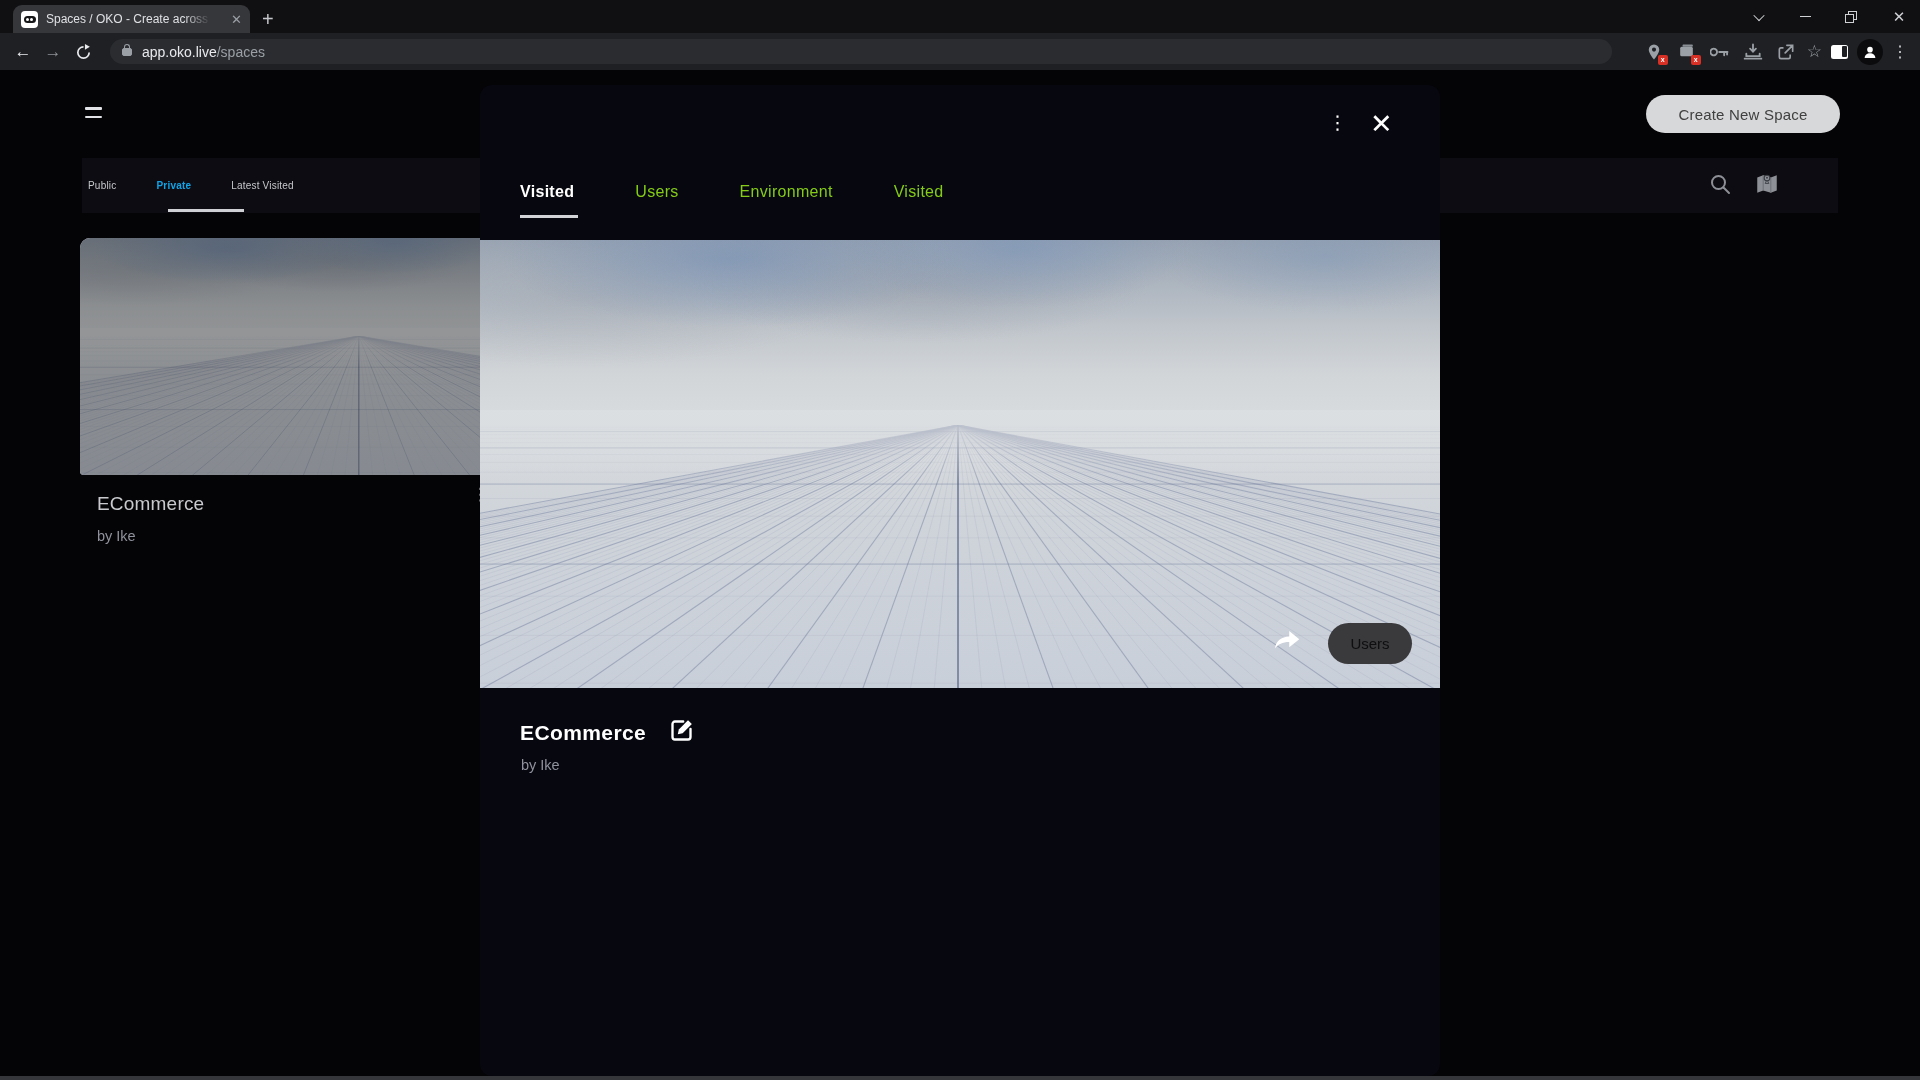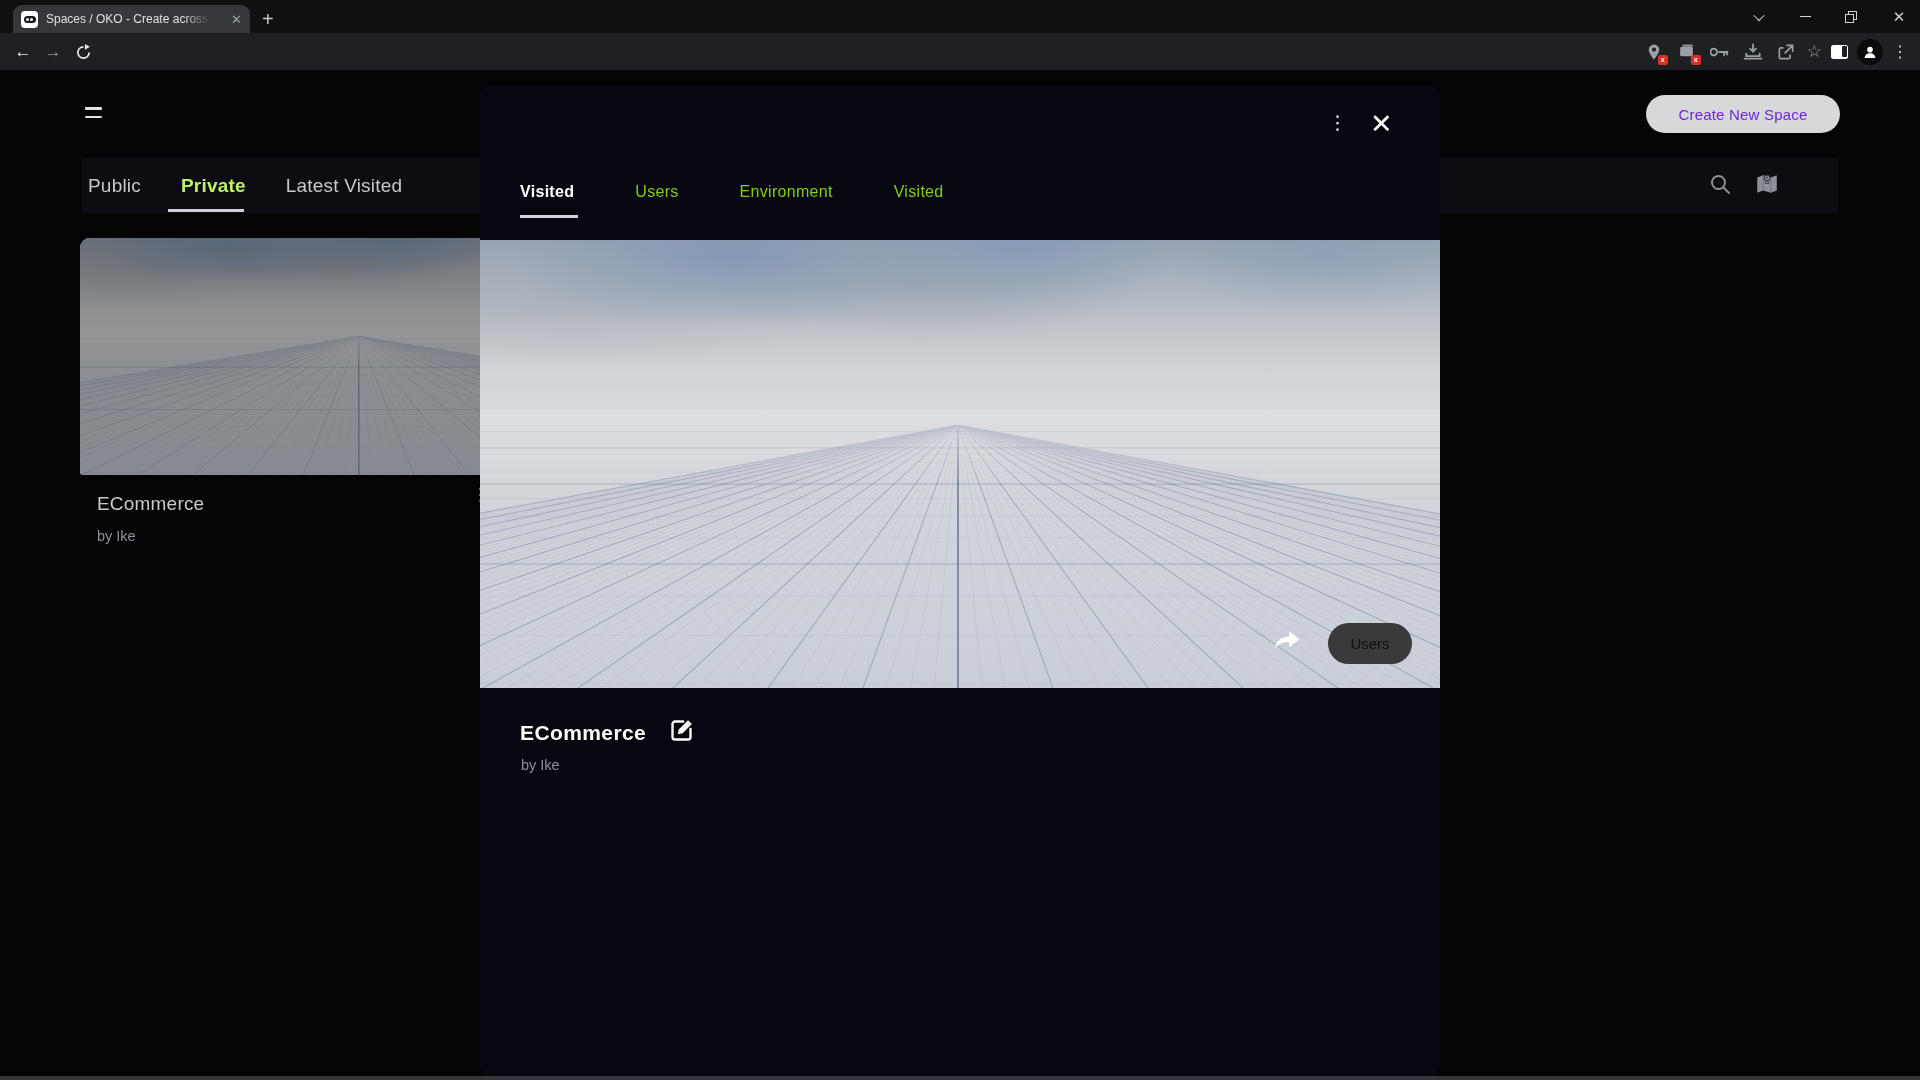--- a/index.html
+++ b/index.html
@@ -40,26 +40,26 @@
   .stari { color:#9aa0a6; font-size:17px; }
   .panelicon { width:17px; height:14px; background:#fff; border-radius:2.5px; position:relative; }
   .panelicon i { position:absolute; right:1.5px; top:1.5px; bottom:1.5px; width:5px; background:#1f2023; border-radius:1px; }
   .avatar { width:26px; height:26px; border-radius:50%; background:#0b0b0d; display:flex; align-items:center; justify-content:center; }
   .kebabv { color:#d0d2d5; font-size:16px; letter-spacing:0; line-height:1; }
 
   
   .app { position:absolute; left:0; top:70px; width:1920px; height:1010px; background:#040406; }
   .hamburger { position:absolute; left:85px; top:37px; width:18px; height:15px; }
   .hamburger i { display:block; width:17px; height:2.5px; background:#e2e3e6; margin-bottom:6px; border-radius:1px; }
-  .createbtn { position:absolute; left:1646px; top:25px; width:194px; height:38px; background:#d7d8da; border-radius:19px; color:#6d28d9; font-size:15px; display:flex; align-items:center; justify-content:center; letter-spacing:0.2px; }
+  .createbtn { position:absolute; left:1646px; top:25px; width:194px; height:38px; background:#d7d8da; border-radius:19px; color:#404040; font-size:15px; display:flex; align-items:center; justify-content:center; letter-spacing:0.2px; }
 
   .band { position:absolute; left:82px; top:88px; width:1756px; height:55px; background:#0c0c12; }
   .navtabs { position:absolute; left:6px; top:0; height:55px; display:flex; align-items:center; gap:40px; }
-  .navtab { font-size:19px; color:#c7c8cc; letter-spacing:0.2px; }
-  .navtab.active { color:#bef264; font-weight:bold; }
+  .navtab { font-size:10px; color:#c7c8cc; letter-spacing:0.2px; }
+  .navtab.active { color:#0ea5e9; font-weight:bold; }
   .nav-underline { position:absolute; left:86px; top:51px; width:76px; height:2.5px; background:#cfd0d3; }
   .bandicons { position:absolute; right:58px; top:0; height:55px; display:flex; align-items:center; gap:22px; }
 
   
   .card { position:absolute; left:80px; top:168px; width:560px; }
   .card .thumb { position:relative; width:560px; height:237px; border-radius:10px 10px 4px 4px; overflow:hidden; }
   .card .dim { position:absolute; inset:0; background:rgba(0,0,0,0.33); }
   .card .ctitle { margin-top:18px; margin-left:17px; color:#c9cacd; font-size:19px; letter-spacing:0.2px; }
   .card .cauthor { margin-top:13px; margin-left:17px; color:#8f919c; font-size:14.5px; }
   .card .ckebab { position:absolute; left:392px; top:248px; color:#d6d7da; font-size:17px; line-height:1; }
@@ -132,20 +132,24 @@
 
   <div class="toolbar">
     <span class="navbtn" style="margin-left:8px">←</span>
     <span class="navbtn fwd">→</span>
     <span class="navbtn">
       <svg width="17" height="17" viewBox="0 0 24 24">
           <path d="M12 4a8 8 0 1 0 8 8" fill="none" stroke="#e8eaed" stroke-width="2.4"></path>
           <path d="M13 0l7 4-7 4z" fill="#e8eaed" transform="translate(1,0)"></path>
         </svg>
     </span>
+    <div class="urlpill">
+      <span class="lock"></span>
+      <span class="urltext"><span class="host">app.oko.live</span><span class="path">/spaces</span></span>
+    </div>
     <div class="tbicons">
       <span class="exticon">
         <svg width="18" height="18" viewBox="0 0 24 24">
             <path d="M12 2a7 7 0 0 0-7 7c0 5 7 13 7 13s7-8 7-13a7 7 0 0 0-7-7zm0 9.5A2.5 2.5 0 1 1 12 6a2.5 2.5 0 0 1 0 5.5z" fill="#9aa0a6"></path>
           </svg>
         <span class="badge">x</span>
       </span>
       <span class="exticon">
         <svg width="19" height="19" viewBox="0 0 24 24">
             <rect x="4" y="6" width="16" height="12" rx="2" fill="#9aa0a6"></rect>

